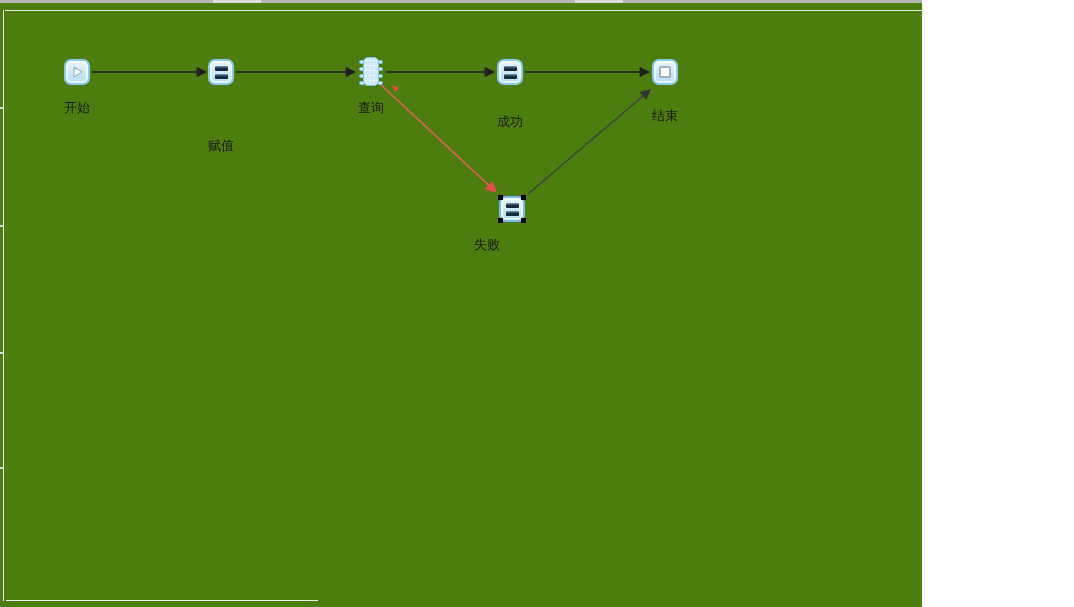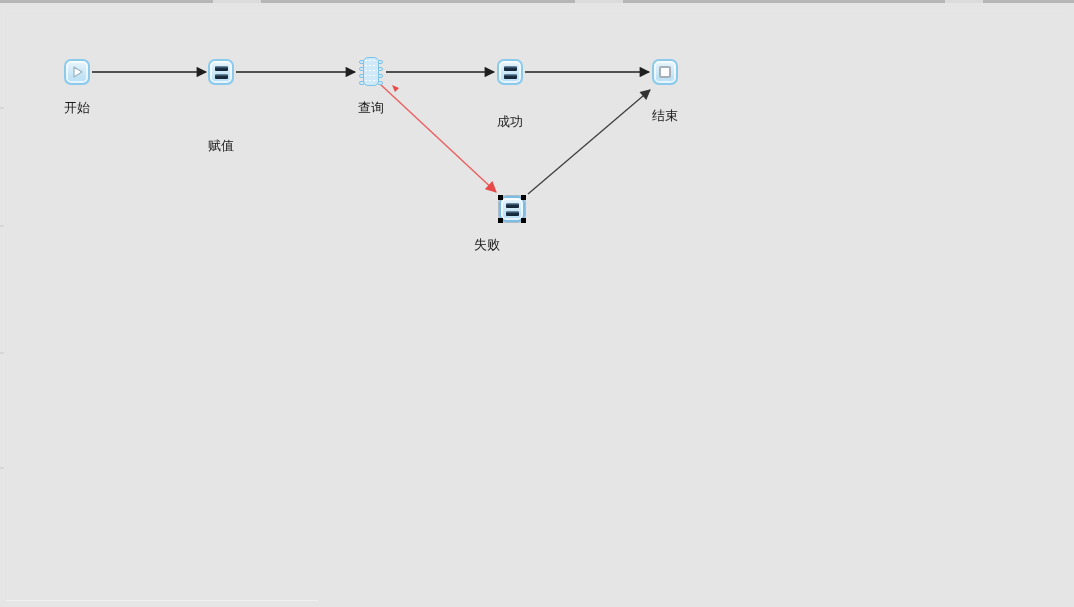--- a/index.html
+++ b/index.html
@@ -1,18 +1,18 @@
 <!DOCTYPE html>
 <html><head>
 <meta charset="utf-8">
 <style>
   html,body { margin:0; padding:0; background:#ffffff; }
   .screen {
-    position:relative; width:1074px; height:607px; overflow:hidden;
-    background:#e5e5e5; font-family:Liberation Sans, sans-serif;
+    position:relative; width:922px; height:607px; overflow:hidden;
+    background:#4d7c0f; font-family:Liberation Sans, sans-serif;
   }
   
   .topbar { position:absolute; left:0; top:0; width:1074px; height:3px; background:#b6b6b6; }
   .topbar .seg { position:absolute; top:0; height:3px; background:#dcdcdc; }
   .seg1 { left:213px; width:48px; }
   .seg2 { left:575px; width:48px; }
   .seg3 { left:945px; width:38px; }
 
   
   .canvas-top-border    { position:absolute; left:5px;  top:10px;  width:1058px; height:1px; background:#e6e6e6; }

